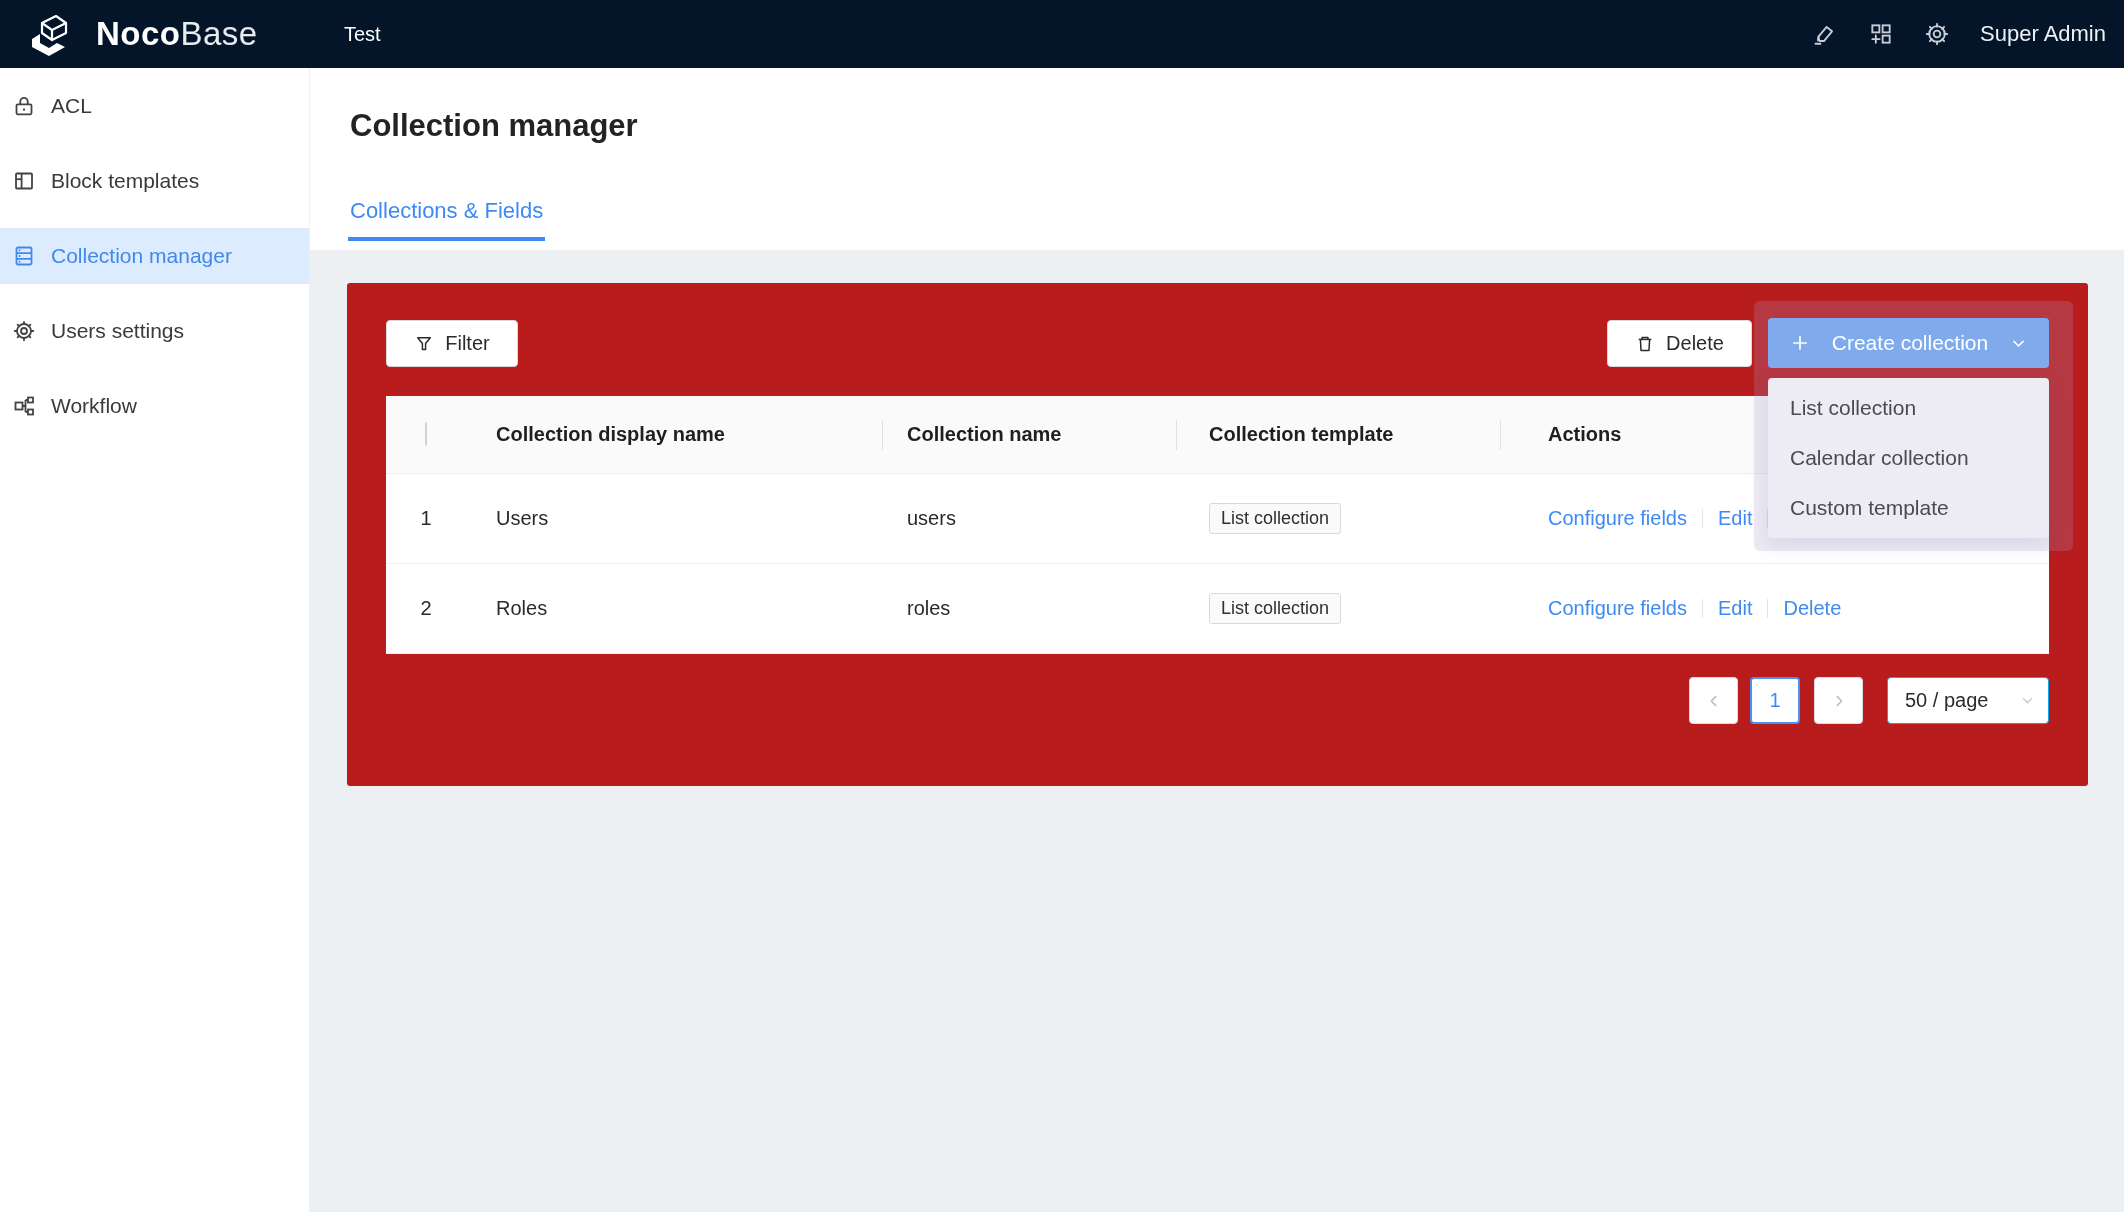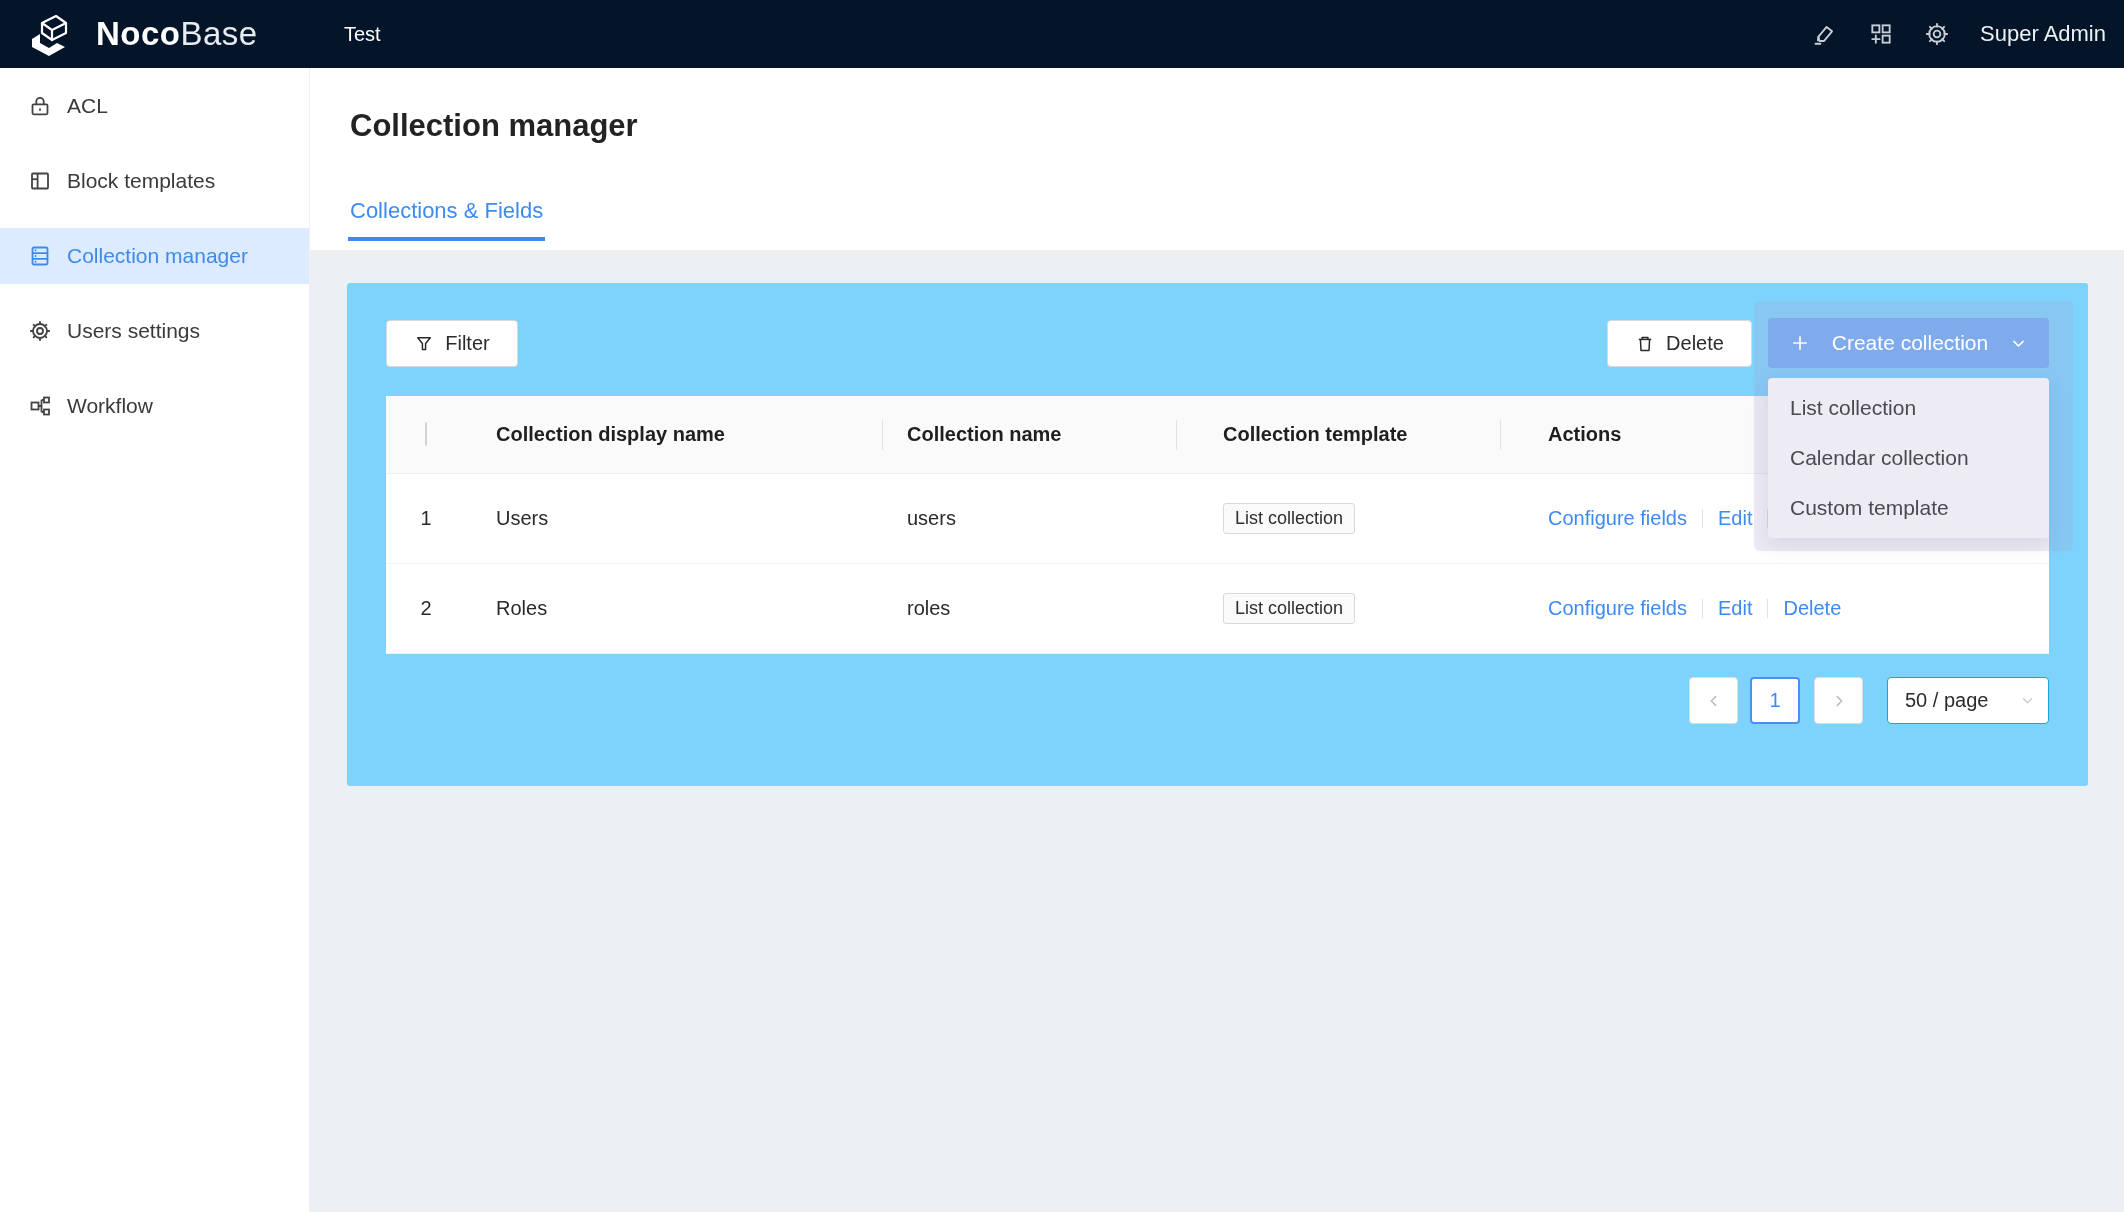--- a/index.html
+++ b/index.html
@@ -18,49 +18,49 @@
   .logo-text .light { font-weight:400; color:#e8ecf1; }
   .nav-item { color:#ffffff; font-size:20px; margin-left:34px; cursor:pointer; }
   .navbar-right { margin-left:auto; display:flex; align-items:center; gap:30px; padding-right:18px; }
   .nav-icon { width:26px; height:26px; display:flex; align-items:center; justify-content:center; cursor:pointer; }
   .nav-user { color:#eef1f4; font-size:22px; cursor:pointer; }
 
   
   .sidebar { position:absolute; left:0; top:68px; width:310px; bottom:0;
     background:#ffffff; border-right:1px solid #f0f0f2; padding-top:10px; z-index:2; }
   .side-item { height:56px; display:flex; align-items:center; gap:15px;
-    padding-left:28px; margin-bottom:19px; font-size:21px; color:#3a3a3a; cursor:pointer; }
+    padding-left:12px; margin-bottom:19px; font-size:21px; color:#3a3a3a; cursor:pointer; }
   .side-item .s-icon { width:24px; height:24px; flex:0 0 24px; }
   .side-item.active { background:#dcecfe; color:#4089e8; }
 
   
   .main { position:absolute; left:310px; top:68px; right:0; bottom:0; background:#ffffff; }
   .content-bg { position:absolute; left:0; right:0; top:182px; bottom:0; background:#edf0f3; }
   .page-title { position:absolute; left:40px; top:40px; font-size:31px; font-weight:700; color:#232323; }
   .tab { position:absolute; left:38px; top:130px; font-size:22px; color:#3d8af2;
     padding:0 2px 13px 2px; border-bottom:4px solid #3d8af2; cursor:pointer; }
 
   
   .card { position:absolute; left:37px; top:215px; width:1741px; height:503px;
-    background:#7dd3fc; border-radius:3px; }
+    background:#b91c1c; border-radius:3px; }
   .btn { height:47px; border:1px solid #d9d9d9; border-radius:4px; background:#fff;
     display:inline-flex; align-items:center; justify-content:center; gap:11px;
     font-size:20px; color:#2b2b2b; cursor:pointer; }
   .filter-btn { position:absolute; left:39px; top:37px; width:132px; }
   .delete-btn { position:absolute; left:1260px; top:37px; width:145px; }
 
   
   .table { position:absolute; left:39px; top:113px; width:1663px; font-size:20px; color:#2a2a2a; }
   .thead { display:flex; align-items:center; height:78px; background:#fafafa;
     border-bottom:1px solid #efefef; font-weight:700; color:#1f1f1f; }
   .trow { display:flex; align-items:center; height:90px; border-bottom:1px solid #f0f0f0; background:#fff; }
   .c1 { width:80px; text-align:center; }
   .c2 { width:416px; padding-left:30px; }
   .c3 { width:294px; padding-left:25px; }
-  .c4 { width:324px; padding-left:47px; }
+  .c4 { width:324px; padding-left:33px; }
   .c5 { width:549px; padding-left:48px; white-space:nowrap; }
   .thead .sep { position:relative; }
   .thead .sep::before { content:""; position:absolute; left:0; top:50%;
     transform:translateY(-50%); width:1px; height:30px; background:#e2e2e2; }
   .checkbox { width:24px; height:24px; border:1px solid #cfd3d9; border-radius:4px;
     background:#fff; margin:0 auto; cursor:pointer; }
   .tag { display:inline-block; border:1px solid #d9d9d9; background:#fafafa;
     border-radius:3px; padding:4px 11px; font-size:18px; color:#2f2f2f; }
   .link { color:#3d8af2; cursor:pointer; white-space:nowrap; }
   .act-div { display:inline-block; width:1px; height:19px; background:#e3e3e3;

